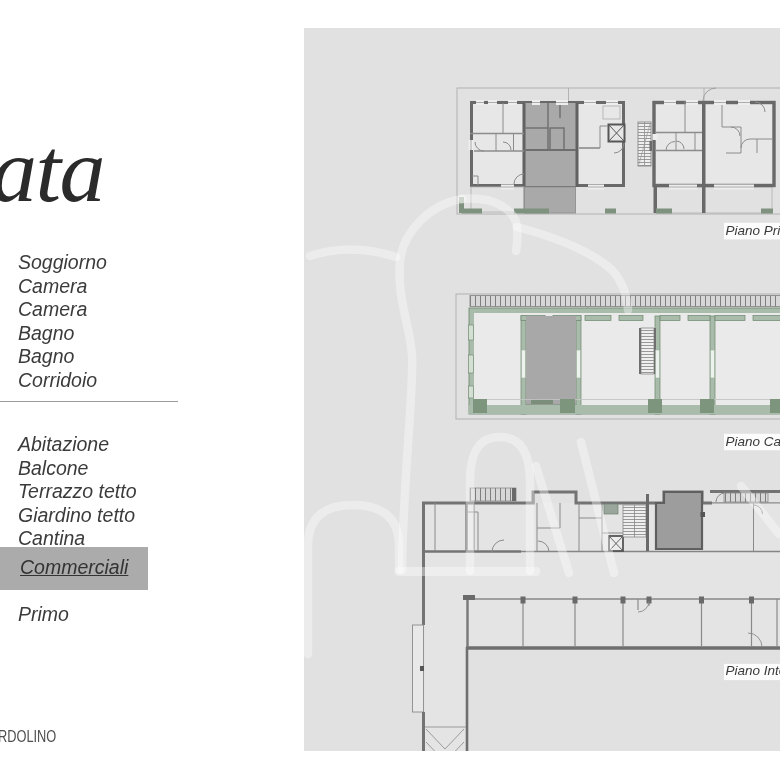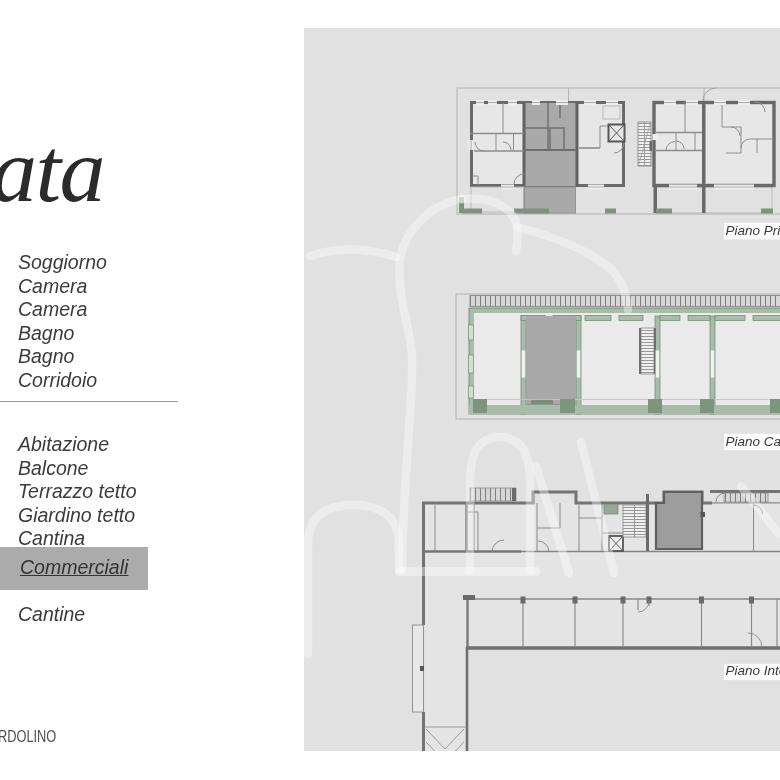--- a/index.html
+++ b/index.html
@@ -19,21 +19,21 @@
   #panel{position:absolute;left:304px;top:28px;width:476px;height:723px;background:#e1e1e1;overflow:hidden;}
 </style>
 </head>
 <body>
   <div class="title">ata</div>
   <div class="list" id="g1">Soggiorno<br>Camera<br>Camera<br>Bagno<br>Bagno<br>Corridoio</div>
   <div id="divider"></div>
   <div class="list" id="g2">Abitazione<br>Balcone<br>Terrazzo tetto<br>Giardino tetto<br>Cantina</div>
   <div id="combox"></div>
   <div id="comtxt">Commerciali</div>
-  <div id="garage">Cantine</div>
+  <div id="garage">Primo</div>
   <div id="city">RDOLINO</div>
   <div id="panel">
   <svg width="476" height="723" viewBox="304 28 476 723">
     <defs>
       <pattern id="vh" width="5" height="12" patternUnits="userSpaceOnUse">
         <rect width="5" height="12" fill="#d7d7d7"></rect>
         <rect x="0" y="0" width="1" height="12" fill="#7e7e7e"></rect>
       </pattern>
       <pattern id="tread" width="14" height="3" patternUnits="userSpaceOnUse">
         <rect width="14" height="3" fill="#efefef"></rect>

